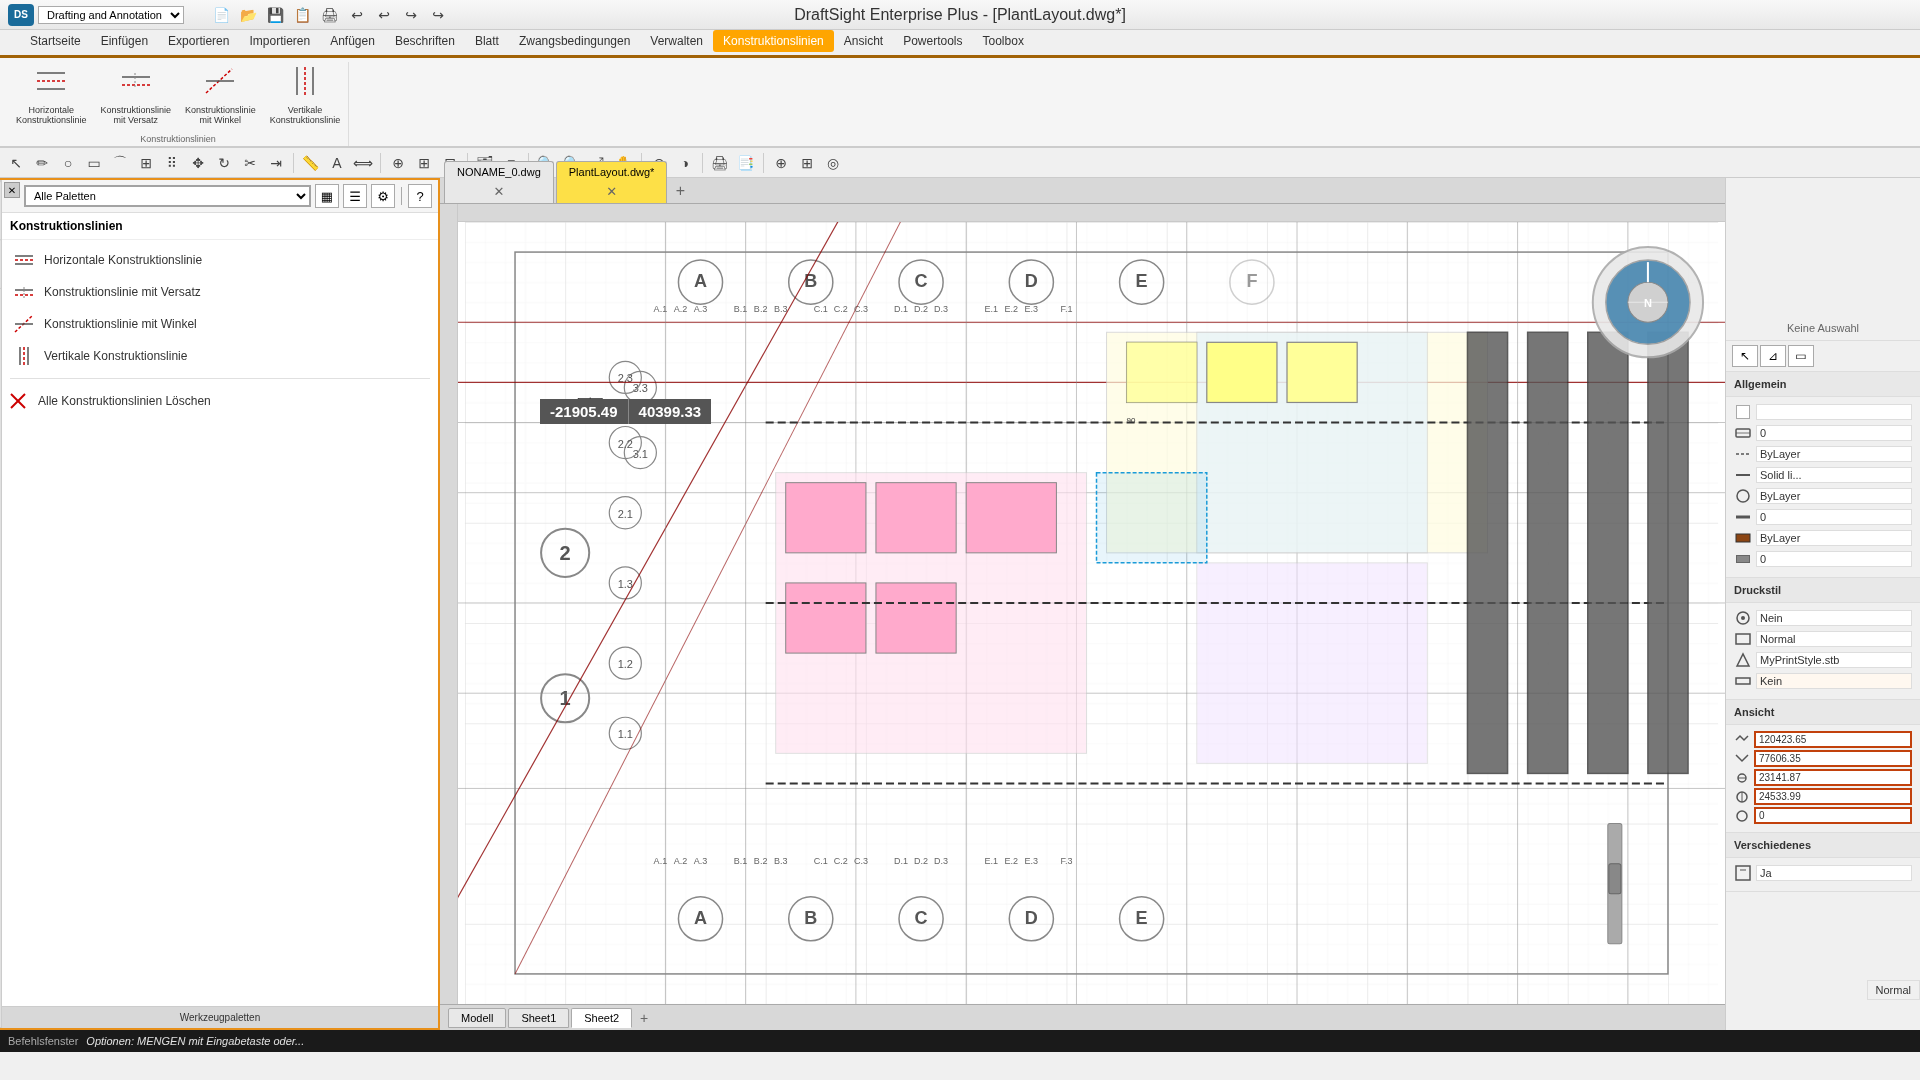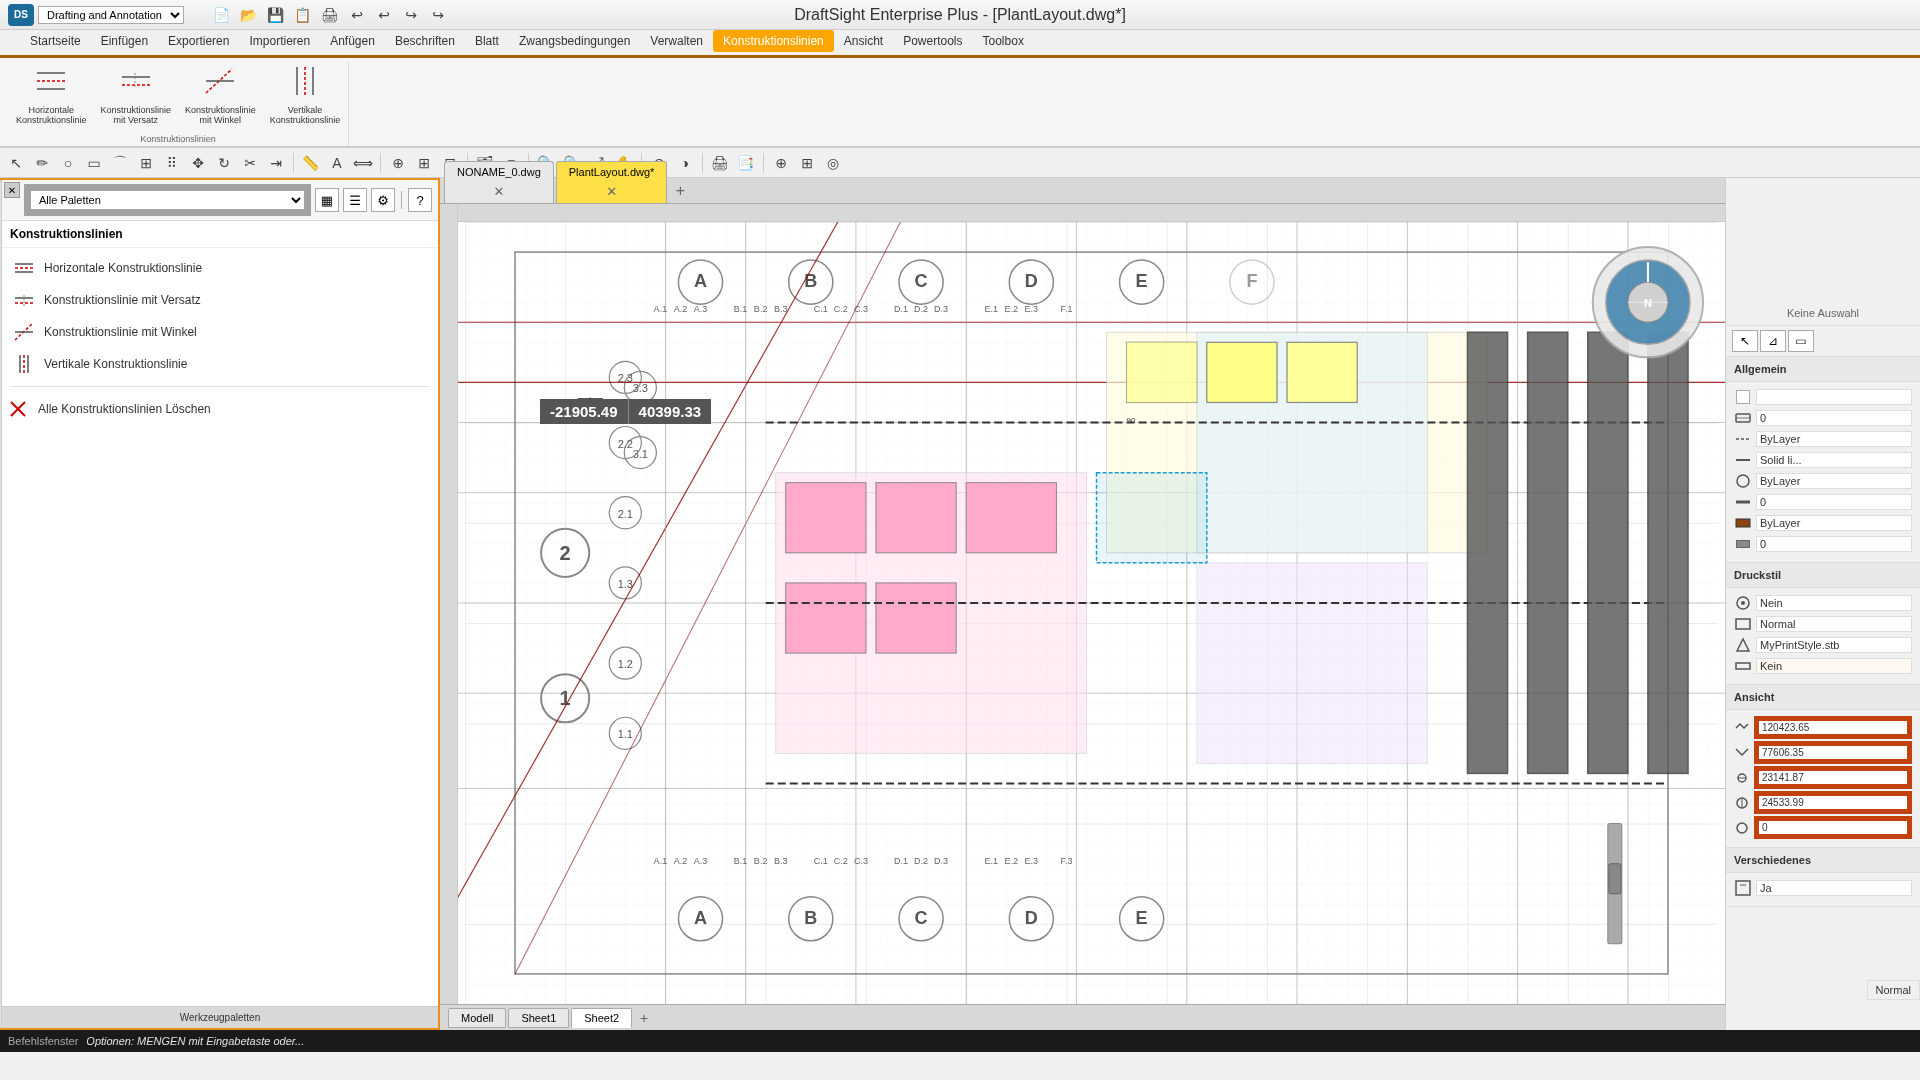--- a/index.html
+++ b/index.html
@@ -297,21 +297,21 @@
 
     
     .coord-row {
       display: flex;
       align-items: center;
       margin-bottom: 2px;
       gap: 4px;
     }
     .coord-value {
       flex: 1; font-size: 10px; color: #333;
-      border: 5px solid #c2410c; background: white; padding: 1px 3px;
+      border: 2px solid #c2410c; background: white; padding: 1px 3px;
     }
 
     
     #bottom-tabs {
       height: 26px;
       background: #d8d8d8;
       display: flex;
       align-items: center;
       padding: 0 8px;
       border-top: 1px solid #aaa;
@@ -496,21 +496,21 @@
 
       <div id="vertical-tabs" style="position:absolute; left:-22px; top:0; bottom:0; width:22px; background:#e0e0e0; border:1px solid #ccc; display:flex; flex-direction:column; z-index:5;">
         <div class="vtab">Zeichnen</div>
         <div class="vtab">Ändern</div>
         <div class="vtab">Konstruktions...</div>
       </div>
 
       <div style="position:absolute; top:2px; left:2px; width:16px; height:16px; background:#ccc; border:1px solid #999; display:flex; align-items:center; justify-content:center; cursor:pointer; font-size:10px; z-index:6;">✕</div>
 
       <div class="palette-header" style="padding-left:22px;">
-        <select class="palette-header-select" style="flex:1; font-size:11px; border:7px solid #a3a3a3; padding:2px 4px;">
+        <select class="palette-header-select" style="flex:1; font-size:11px; border:2px solid #a3a3a3; padding:2px 4px;">
           <option>Alle Paletten</option>
         </select>
         <div class="palette-icon-btn">▦</div>
         <div class="palette-icon-btn">☰</div>
         <div class="palette-icon-btn">⚙</div>
         <div style="width:1px; height:18px; background:#aaa; margin:0 2px;"></div>
         <div class="palette-icon-btn">?</div>
       </div>
 
       <div class="palette-title">Konstruktionslinien</div>

